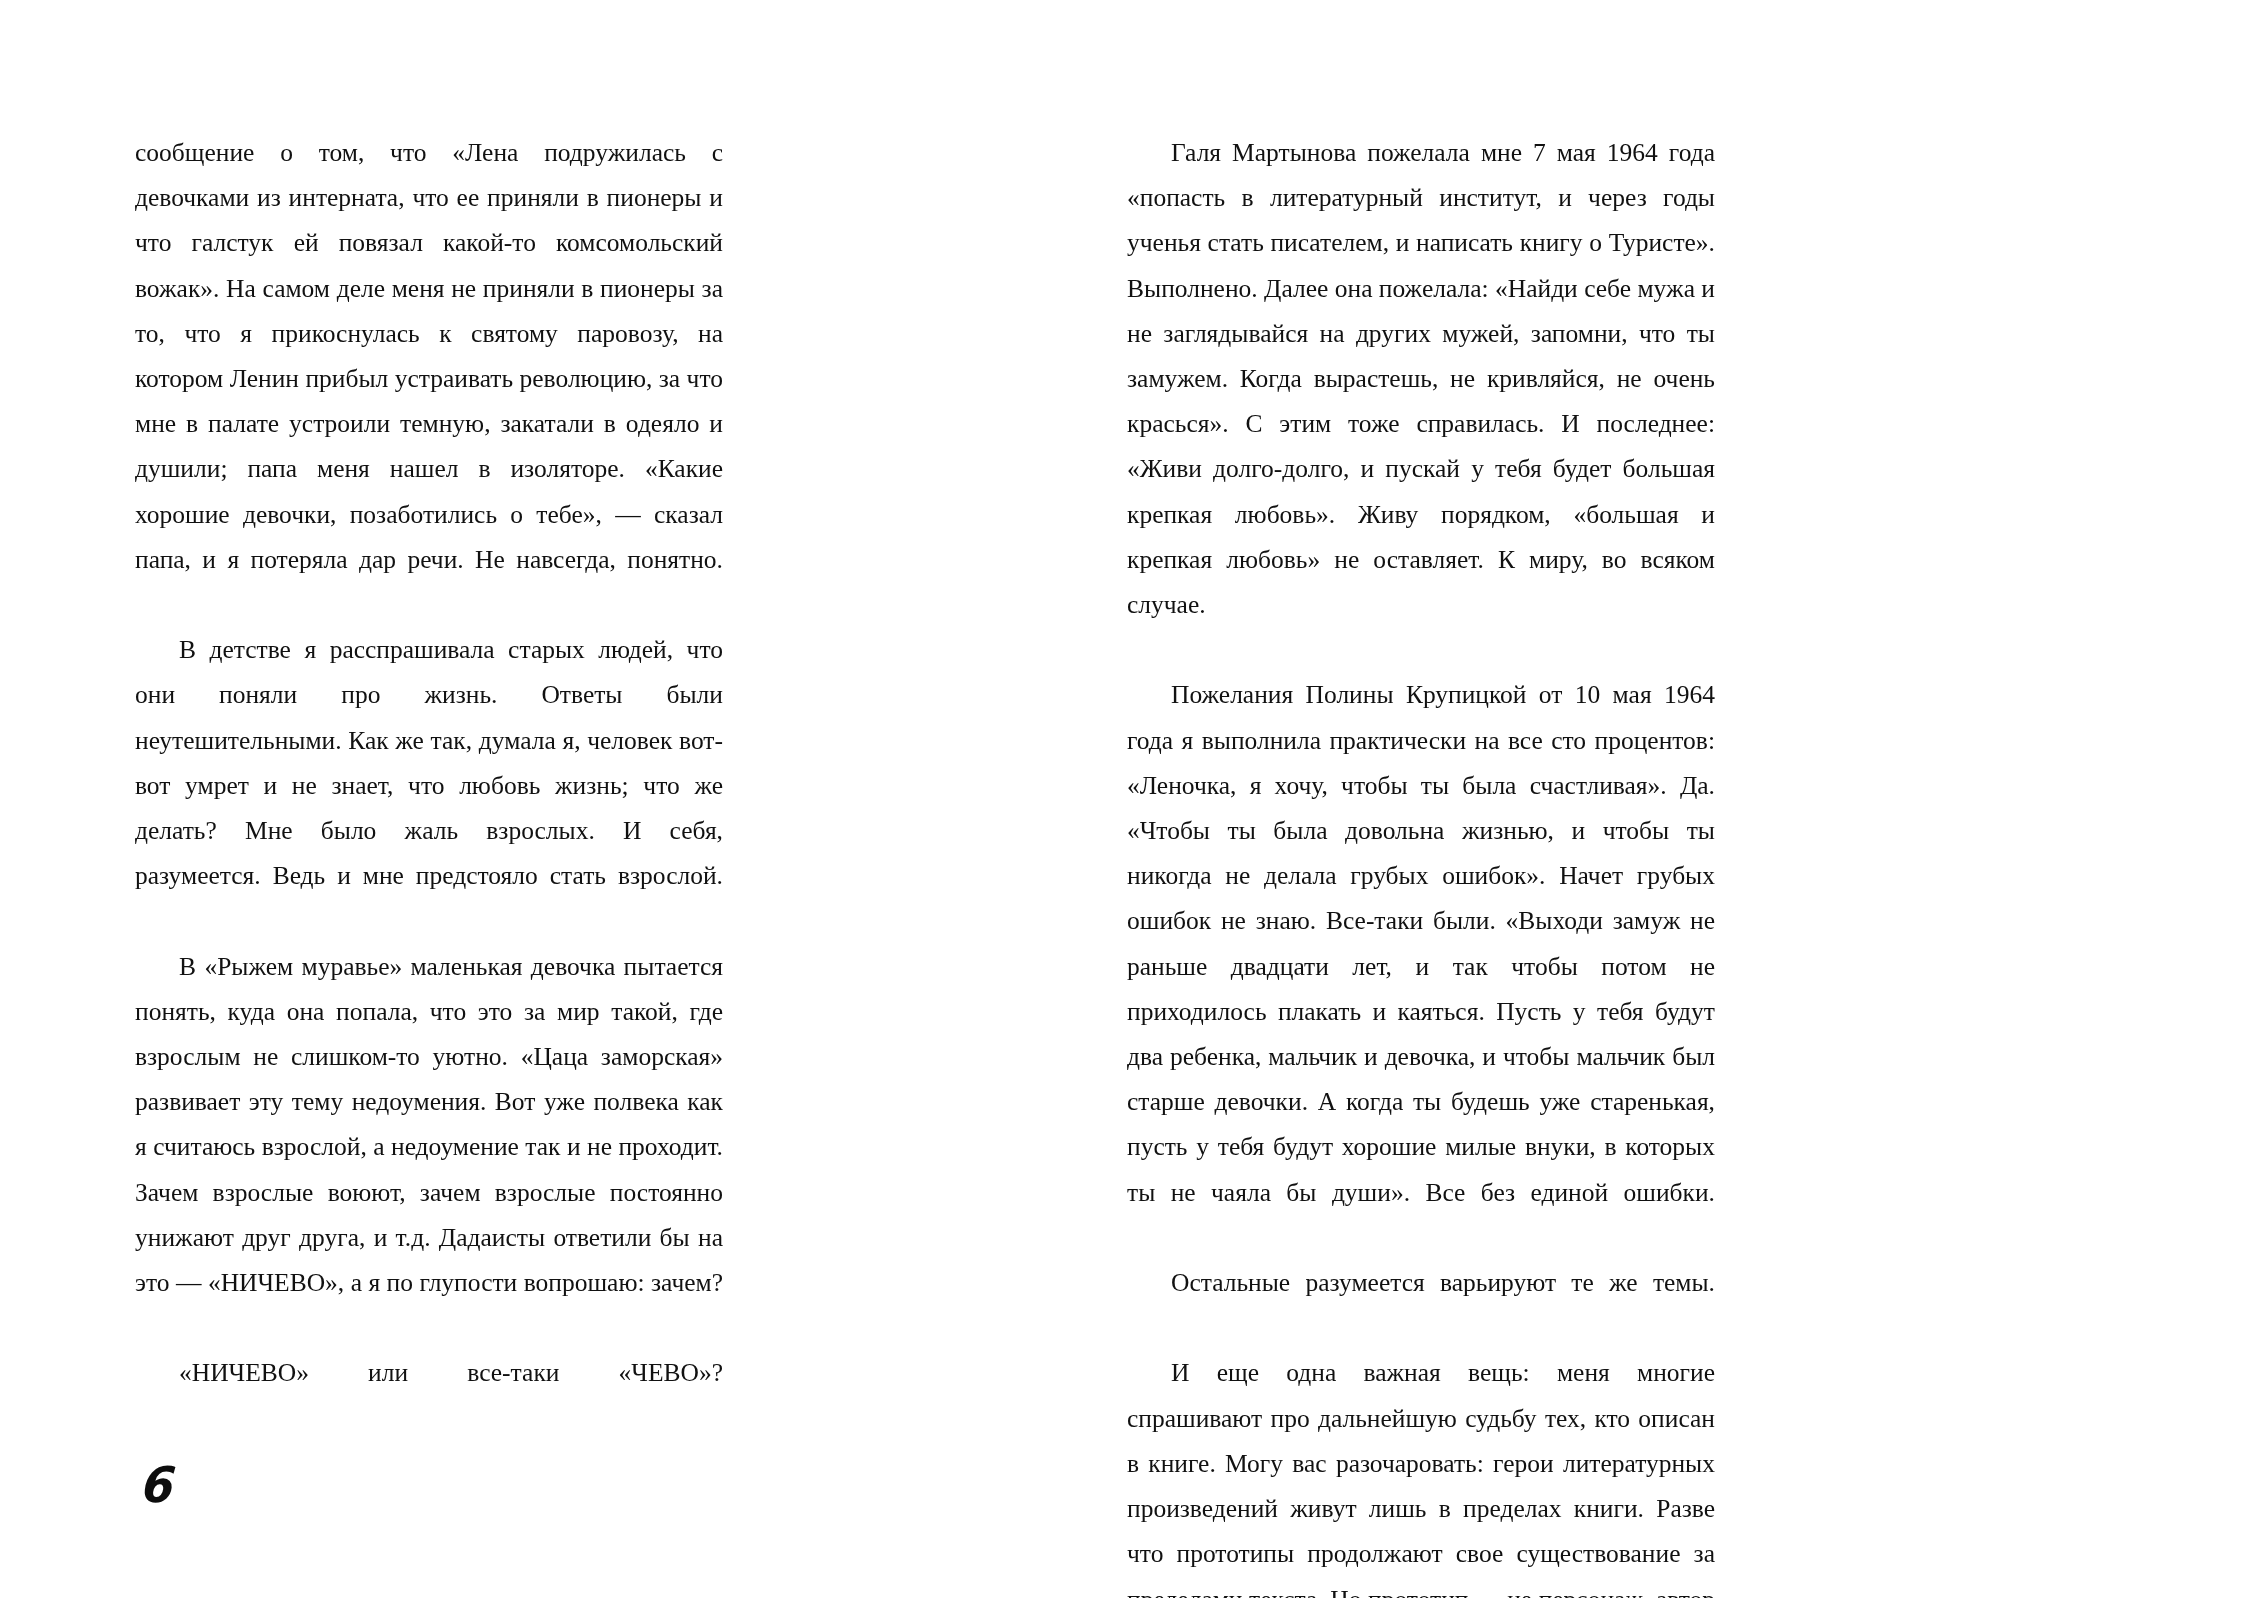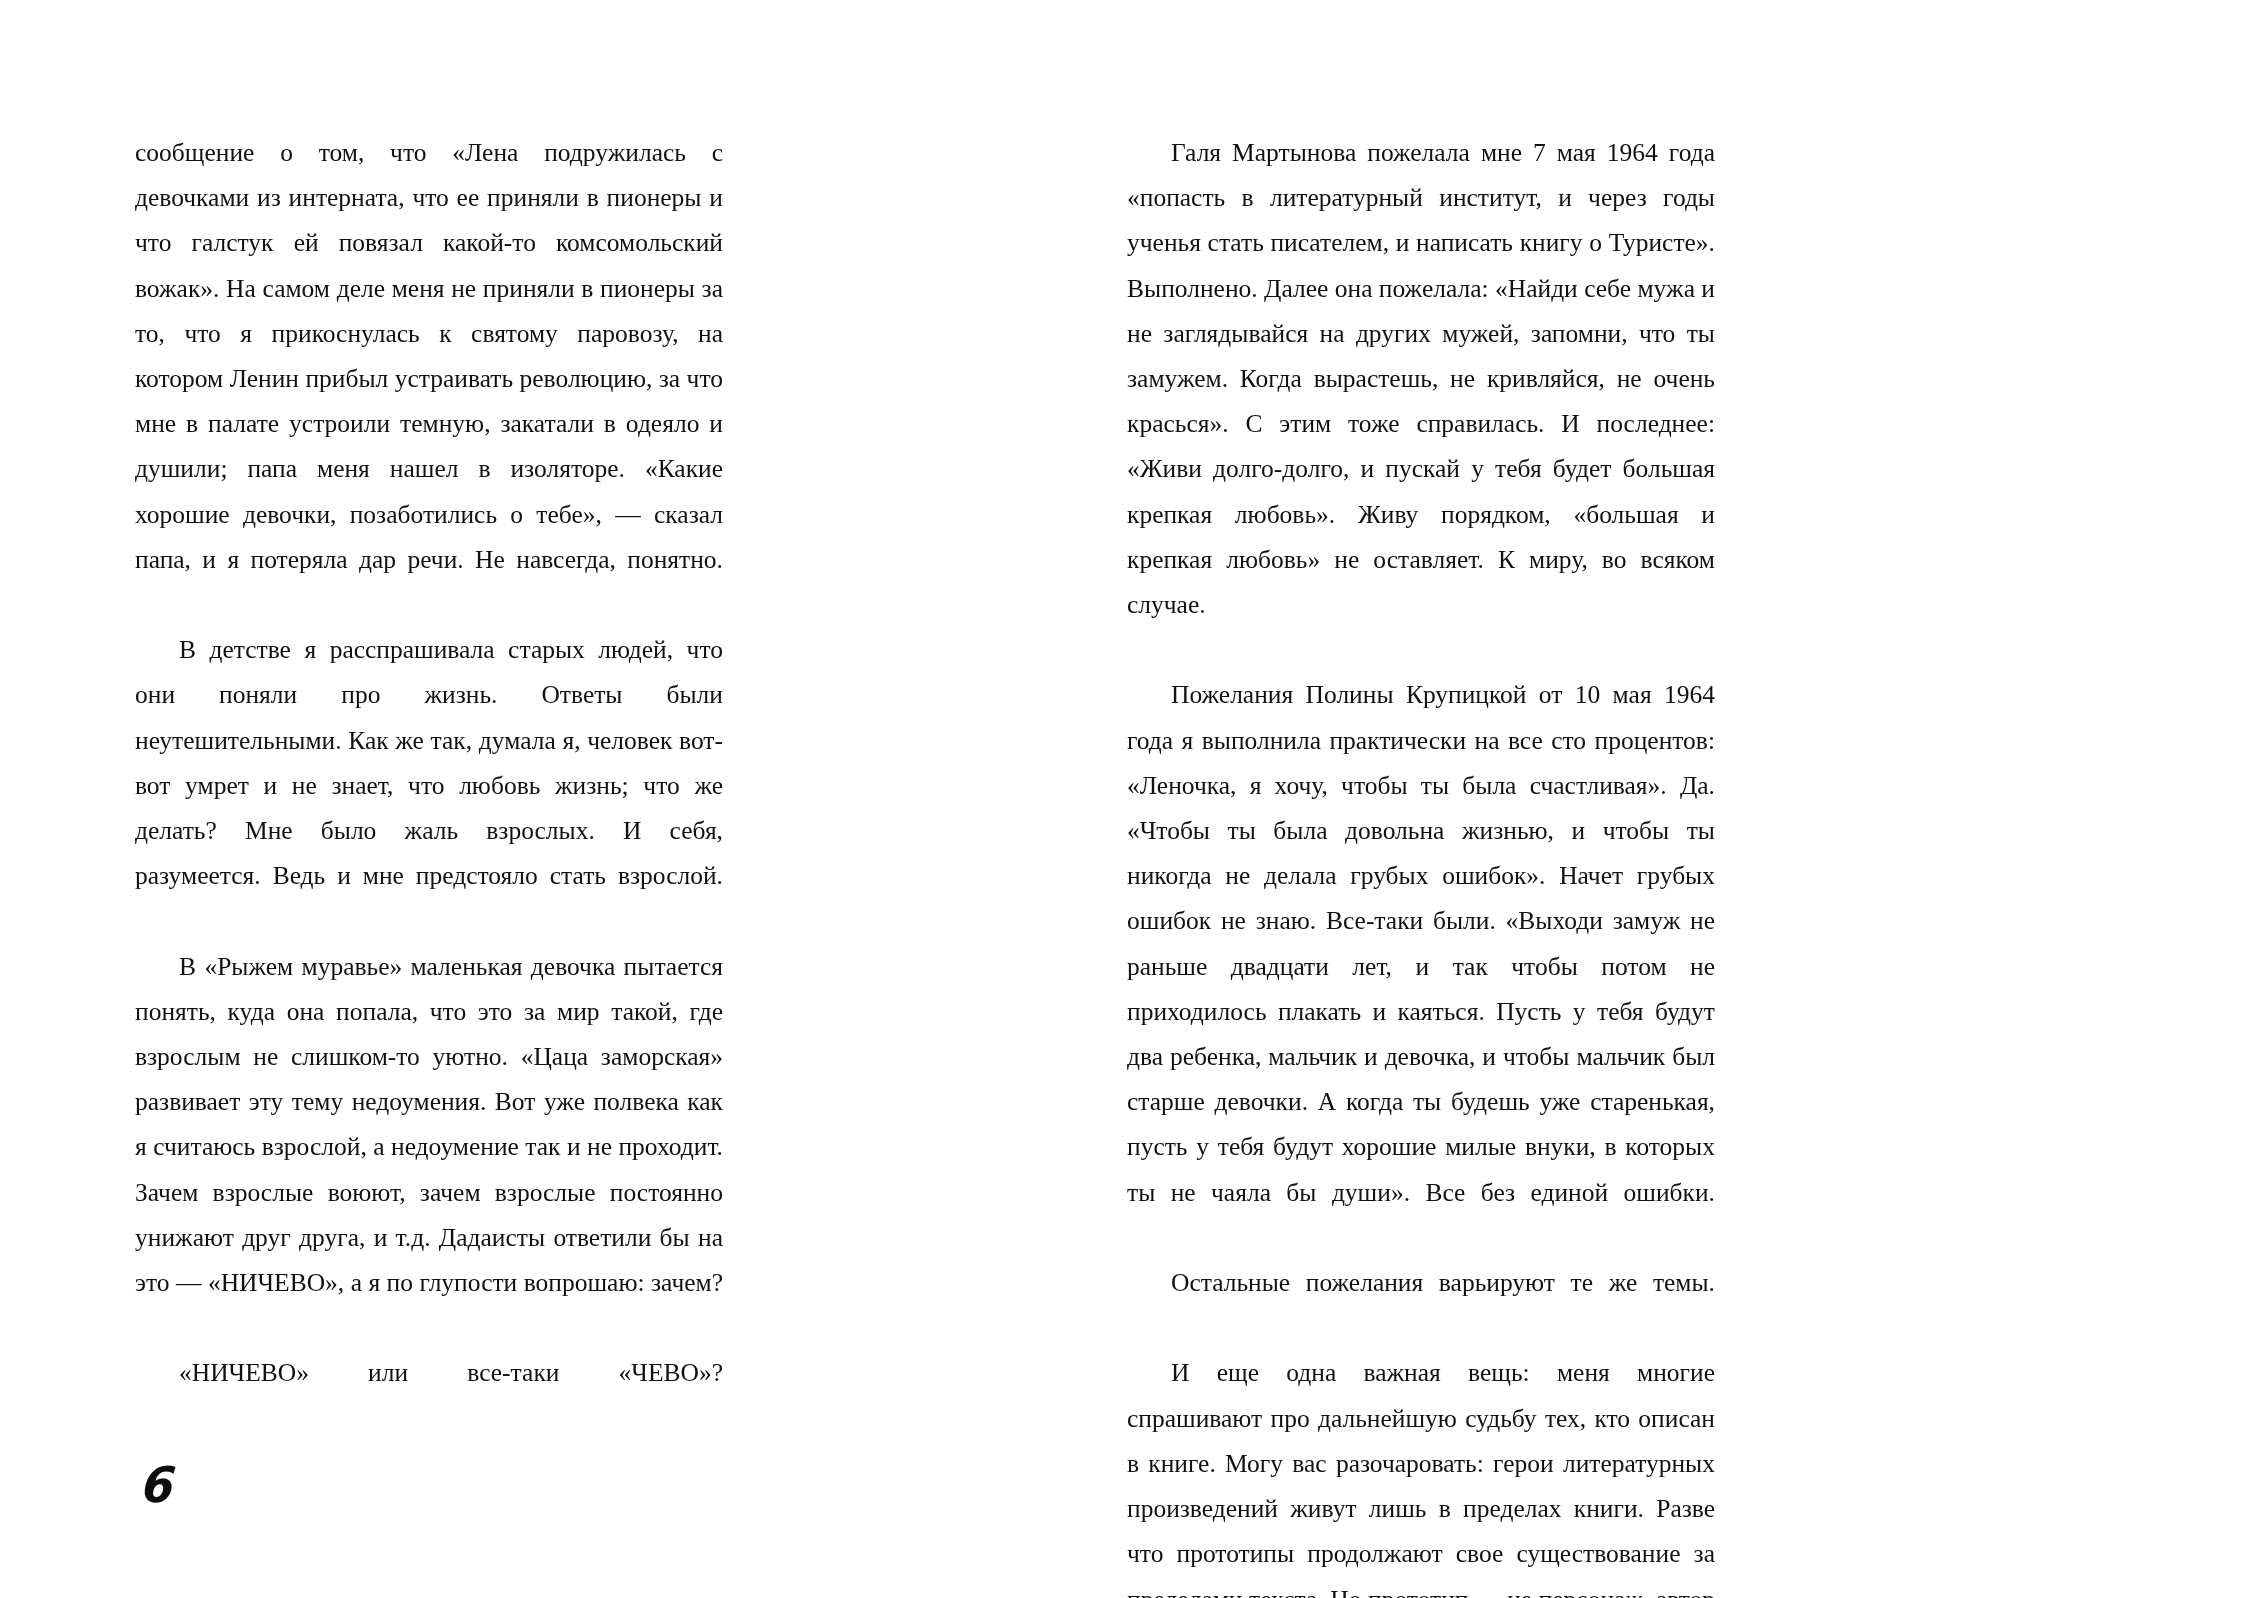--- a/index.html
+++ b/index.html
@@ -91,19 +91,19 @@
         <p class="indent">«НИЧЕВО» или все-таки «ЧЕВО»?</p>
 
       </div>
       <div class="pagenum">6</div>
     </div>
 
     <div class="leaf leaf-right">
       <div class="textblock textblock-right">
         <p class="indent">Галя Мартынова пожелала мне 7 мая 1964 года «попасть в литературный институт, и через годы ученья стать писателем, и написать книгу о Туристе». Выполнено. Далее она пожелала: «Найди себе мужа и не заглядывайся на других мужей, запомни, что ты замужем. Когда вырастешь, не кривляйся, не очень красься». С этим тоже справилась. И последнее: «Живи долго-долго, и пускай у тебя будет большая крепкая любовь». Живу порядком, «большая и крепкая любовь» не оставляет. К миру, во всяком случае.</p>
         <p class="indent">Пожелания Полины Крупицкой от 10 мая 1964 года я выполнила практически на все сто процентов: «Леночка, я хочу, чтобы ты была счастливая». Да. «Чтобы ты была довольна жизнью, и чтобы ты никогда не делала грубых ошибок». Начет грубых ошибок не знаю. Все-таки были. «Выходи замуж не раньше двадцати лет, и так чтобы потом не приходилось плакать и каяться. Пусть у тебя будут два ребенка, мальчик и девочка, и чтобы мальчик был старше девочки. А когда ты будешь уже старенькая, пусть у тебя будут хорошие милые внуки, в которых ты не чаяла бы души». Все без единой ошибки.</p>
-        <p class="indent">Остальные пожелания варьируют те же темы.</p>
+        <p class="indent">Остальные разумеется варьируют те же темы.</p>
         <p class="indent">И еще одна важная вещь: меня многие спрашивают про дальнейшую судьбу тех, кто описан в книге. Могу вас разочаровать: герои литературных произведений живут лишь в пределах книги. Разве что прототипы продолжают свое существование за пределами текста. Но прототип — не персонаж, автор лишь опирается на реальный образ. И все же судьба некоторых прототипов мне известна. Внутренне мало кто из них изменился. Детские лица все так же глядят сквозь морщины времен.</p>
       </div>
     </div>
 
   </div>
 </div>
 
 </body></html>

